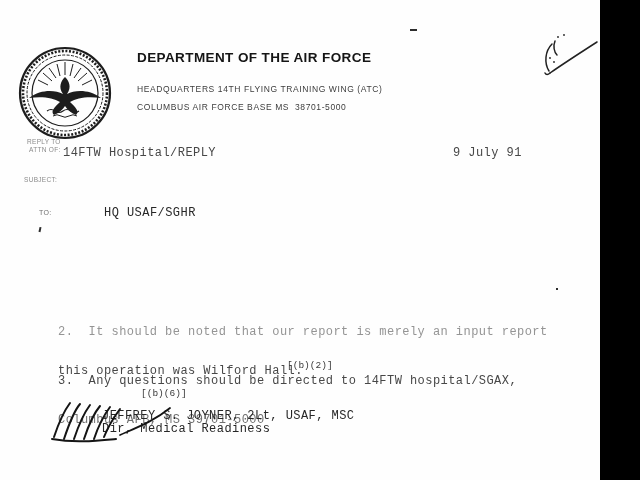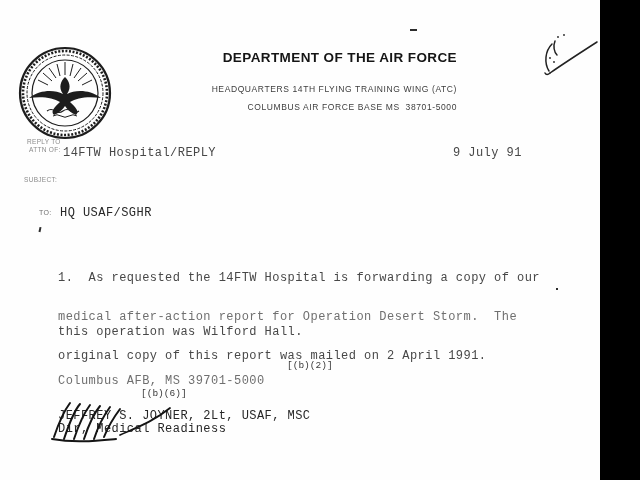--- a/index.html
+++ b/index.html
@@ -1,33 +1,33 @@
 <!DOCTYPE html>
 <html><head>
 <meta charset="utf-8">
 <style>
   html,body{margin:0;padding:0;background:#ffffff;}
   #page{position:relative;width:640px;height:480px;background:#fefefe;overflow:hidden;
         font-family:"Liberation Sans",sans-serif;}
   
   .scan-bar{position:absolute;background:#000;}
   
-  .lh{position:absolute;left:157px;top:50px;width:300px;text-align:right;color:#111;}
+  .lh{position:absolute;left:137px;top:50px;width:300px;text-align:left;color:#111;}
   .lh-title{font-family:"Liberation Sans",sans-serif;font-weight:bold;font-size:13.5px;
             letter-spacing:0.4px;color:#151515;white-space:pre;}
   .lh-sub{font-family:"Liberation Sans",sans-serif;font-size:8.5px;letter-spacing:0.6px;
           color:#3c3c3c;margin-top:19px;white-space:pre;}
   
   .lbl{position:absolute;font-size:6.5px;letter-spacing:0.3px;color:#8a8a8a;
        font-family:"Liberation Sans",sans-serif;white-space:pre;}
   
   .tw{position:absolute;font-family:"Liberation Mono","DejaVu Sans Mono",monospace;
       font-size:12px;letter-spacing:0.45px;line-height:13px;white-space:pre;}
   .para div{height:13px;}
-  .ink1{color:#262626;}
+  .ink1{color:#262626;margin-left:44px;}
   .ink2{color:#474747;}
   .ink3{color:#6f6f6f;}
   .ink4{color:#949494;}
   .tag{position:absolute;font-family:"Liberation Mono","DejaVu Sans Mono",monospace;
        font-size:9.5px;color:#3a3a3a;letter-spacing:0px;white-space:pre;}
   .noise{position:absolute;background:#2d2d2d;}
   svg{display:block;}
 </style>
 </head>
 <body>
@@ -84,31 +84,28 @@
 
   <div class="lbl" style="left:27px;top:138px;">REPLY TO</div>
   <div class="lbl" style="left:29px;top:146px;">ATTN OF:</div>
   <div class="lbl" style="left:24px;top:176px;">SUBJECT:</div>
   <div class="lbl" style="left:39px;top:209px;font-size:7px;color:#6f6f6f;">TO:</div>
 
   <div class="tw ink2" style="left:63px;top:147px;">14FTW Hospital/REPLY</div>
   <div class="tw ink2" style="left:453px;top:147px;">9 July 91</div>
   <div class="tw ink1" style="left:60px;top:207px;">HQ USAF/SGHR</div>
 
-  <div class="tw para" style="left:58px;top:246px;">
-    <div class="ink2">1.  As requested the 14FTW Hospital is forwarding a copy of our</div>
-    <div class="ink3">medical after-action report for Operation Desert Storm.  The</div>
-    <div class="ink2">original copy of this report was mailed on 2 April 1991.</div>
-  </div>
 
   <div class="tw para" style="left:58px;top:300px;">
+    <div class="ink4">2.  It should be noted that our report is merely an input report</div>
     <div class="ink2">this operation was Wilford Hall.</div>
   </div>
 
   <div class="tw para" style="left:58px;top:349px;">
+    <div class="ink2">3.  Any questions should be directed to 14FTW hospital/SGAX,</div>
     <div class="ink3">Columbus AFB, MS 39701-5000</div>
   </div>
 
   <div class="tag" style="left:287px;top:360px;">[(b)(2)]</div>
   <div class="tag" style="left:126px;top:388px;margin-left:15px;">[(b)(6)]</div>
 
   <div class="tw ink1" style="left:58px;top:410px;">JEFFREY S. JOYNER, 2Lt, USAF, MSC</div>
   <div class="tw ink1" style="left:58px;top:423px;">Dir, Medical Readiness</div>
 
   <div style="position:absolute;left:50px;top:399px;">

